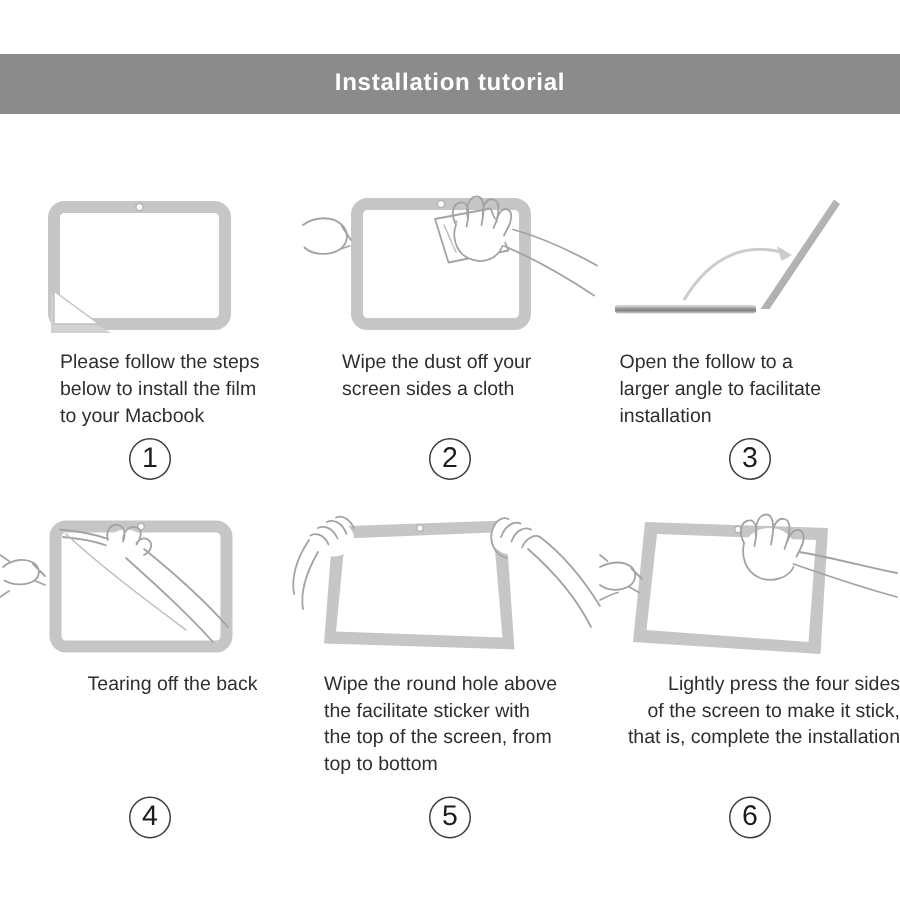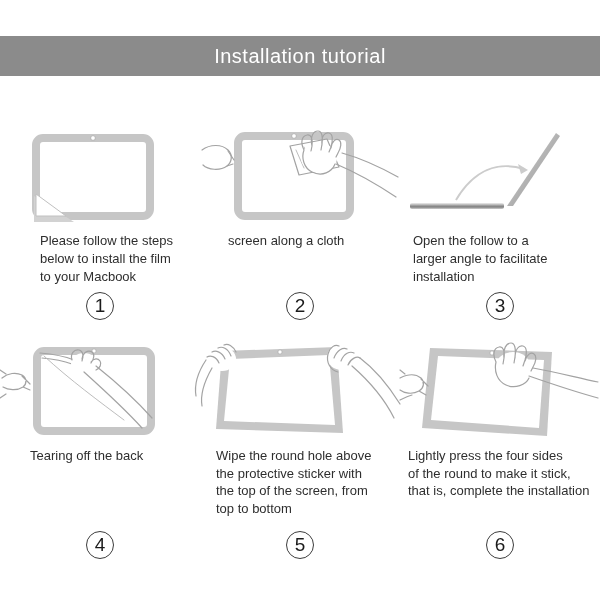--- a/index.html
+++ b/index.html
@@ -10,21 +10,21 @@
   }
   .page{width:600px;height:600px;position:relative;}
 
   
   .banner{
     margin-top:36px;height:40px;width:100%;
     background:var(--header_bg);
     display:flex;align-items:center;justify-content:center;
   }
   .banner h1{
-    margin:0;font-size:20px;font-weight:400;letter-spacing:.5px;
+    margin:0;font-size:16px;font-weight:700;letter-spacing:.5px;
     color:var(--header_text);
   }
 
   
   .grid{
     margin-top:44px;
     display:grid;
     grid-template-columns:200px 200px 200px;
   }
   .cell{display:flex;flex-direction:column;}
@@ -37,23 +37,23 @@
   .txt{
     margin:10px 0 0 0;
     font-size:13px;line-height:18px;color:var(--text);
     height:56px;
   }
   .row2 .txt{margin-top:7px;height:84px;line-height:17.5px;}
   .txt span{display:block;white-space:nowrap;}
   .s1 .txt{padding-left:40px;}
   .s2 .txt{padding-left:28px;}
   .s3 .txt{padding-left:13px;}
-  .s4 .txt{padding-left:30px;}
+  .s4 .txt{padding-left:30px;text-align:center;}
   .s5 .txt{padding-left:16px;}
-  .s6 .txt{padding-left:8px;}
+  .s6 .txt{padding-left:8px;text-align:right;}
 
   .num{margin-top:4px;display:flex;justify-content:center;}
   .row2 .num{margin-top:0;}
   .badge{
     width:28px;height:28px;box-sizing:border-box;
     border:1.4px solid var(--circle);border-radius:50%;
     display:flex;align-items:center;justify-content:center;
     font-size:19px;color:#1b1b1b;
   }
 
@@ -115,21 +115,22 @@
           <ellipse class="blob" cx="119" cy="38" rx="18" ry="15"></ellipse>
           <path class="line" d="M104,30 C100,22 102,16 107,15 C111,14 113,19 112,26 L111,31
                                 M112,26 C110,17 113,11 118,11 C122,11 123,17 122,24 L121,30
                                 M122,25 C121,16 125,12 129,13 C133,14 133,20 131,27 L129,32
                                 M131,28 C132,21 136,18 139,20 C142,22 141,28 138,33 L136,37
                                 M104,30 C101,38 104,48 112,52 C122,57 132,52 135,44"></path>
           <path class="line" d="M136,44 C155,52 175,63 196,77 M142,33 C160,38 180,47 198,57"></path>
         </svg>
       </div>
       <p class="txt">
-        <span>screen along a cloth</span>
+        <span>Wipe the dust off your</span>
+        <span>screen sides a cloth</span>
       </p>
       <div class="num">
         <span class="badge">2</span>
       </div>
     </section>
 
     <section class="cell row1 s3">
       <div class="illo">
         <svg viewBox="0 0 200 102">
           <defs>
@@ -207,21 +208,21 @@
           <ellipse class="blob" cx="22" cy="19" rx="14" ry="12"></ellipse>
           <path class="line" d="M36,12 C33,6 28,3 24,5
                                 M31,16 C28,8 22,6 18,8
                                 M25,19 C22,12 16,10 12,12
                                 M19,23 C16,16 10,15 7,17"></path>
           <path class="line" d="M12,28 C4,42 0,54 2,66 M6,20 C-2,32 -6,44 -4,56"></path>
         </svg>
       </div>
       <p class="txt">
         <span>Wipe the round hole above</span>
-        <span>the protective sticker with</span>
+        <span>the facilitate sticker with</span>
         <span>the top of the screen, from</span>
         <span>top to bottom</span>
       </p>
       <div class="num">
         <span class="badge">5</span>
       </div>
     </section>
 
     <section class="cell row2 s6">
       <div class="illo">
@@ -239,21 +240,21 @@
           <path class="line" d="M129,36 C152,44 176,52 198,58 M133,28 C156,32 178,38 198,42"></path>
 
           <ellipse class="blob" cx="10" cy="46" rx="12" ry="10"></ellipse>
           <path class="line" d="M0,38 C8,34 16,34 21,38 C25,42 24,48 19,51 C12,55 4,53 0,50
                                 M21,39 L28,46 M19,51 L26,55"></path>
           <path class="line" d="M0,60 C4,58 8,56 12,55 M0,30 L5,34"></path>
         </svg>
       </div>
       <p class="txt">
         <span>Lightly press the four sides</span>
-        <span>of the round to make it stick,</span>
+        <span>of the screen to make it stick,</span>
         <span>that is, complete the installation</span>
       </p>
       <div class="num">
         <span class="badge">6</span>
       </div>
     </section>
 
   </main>
 </div>
 

